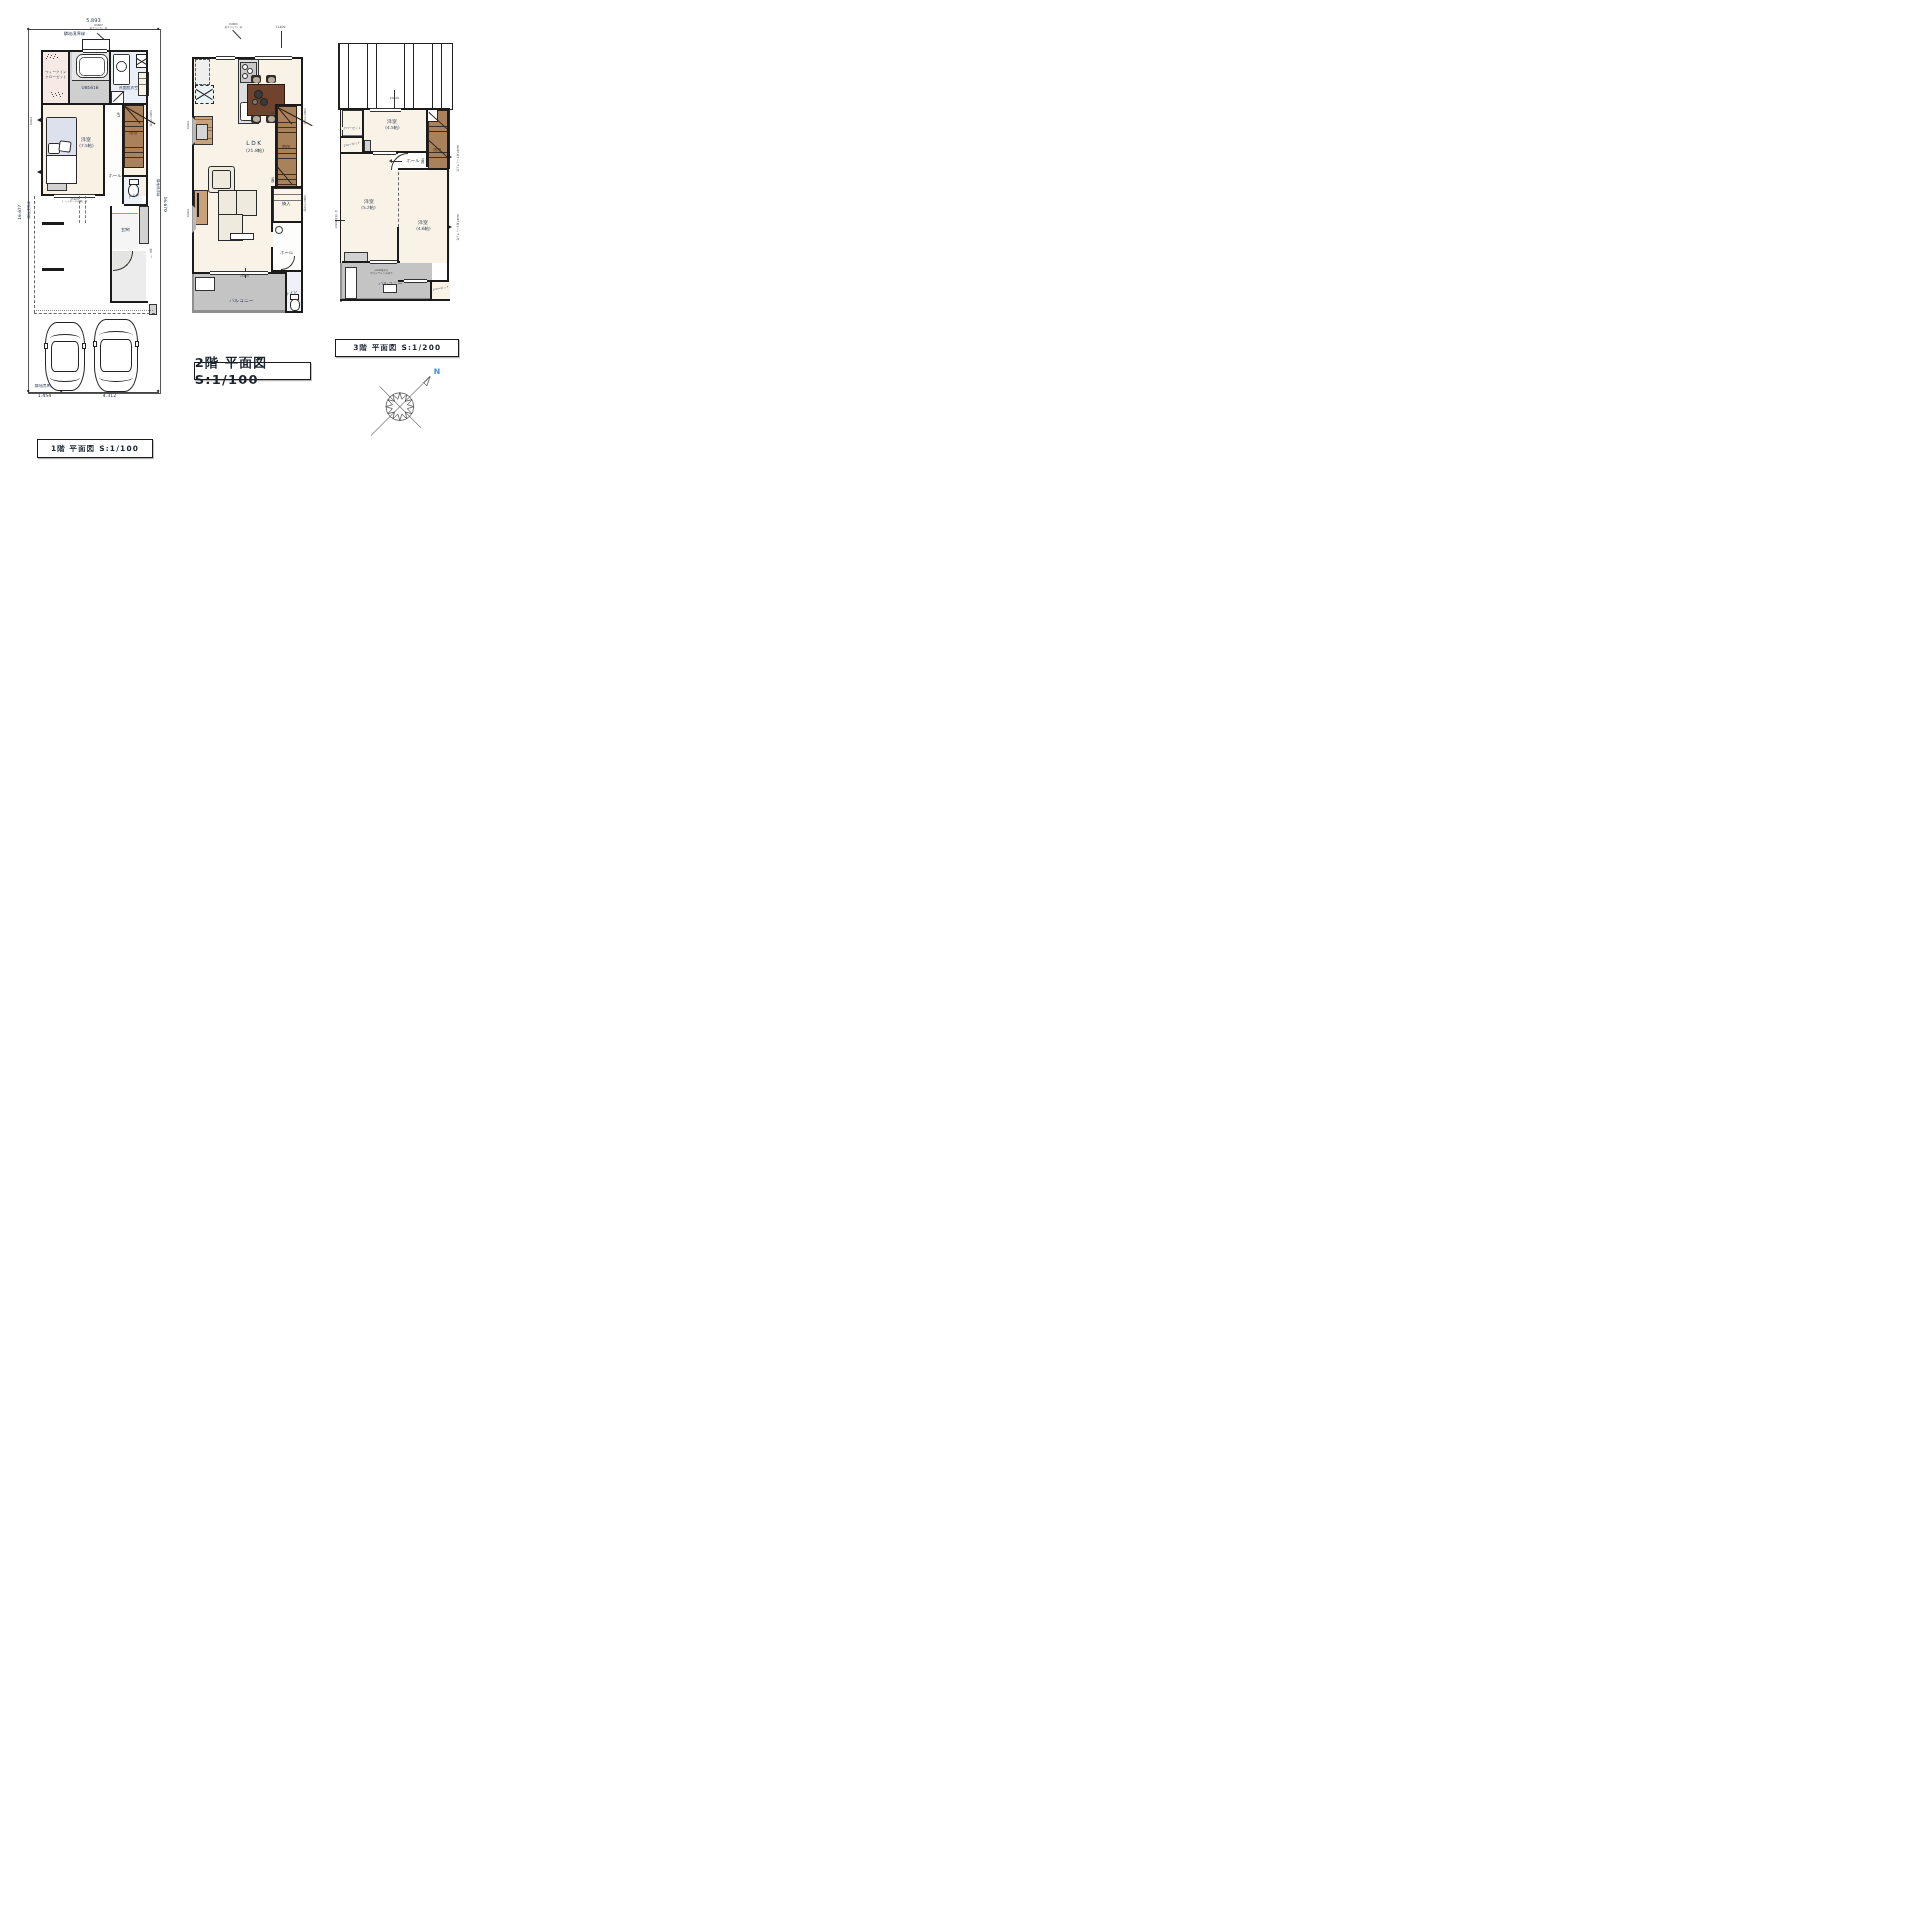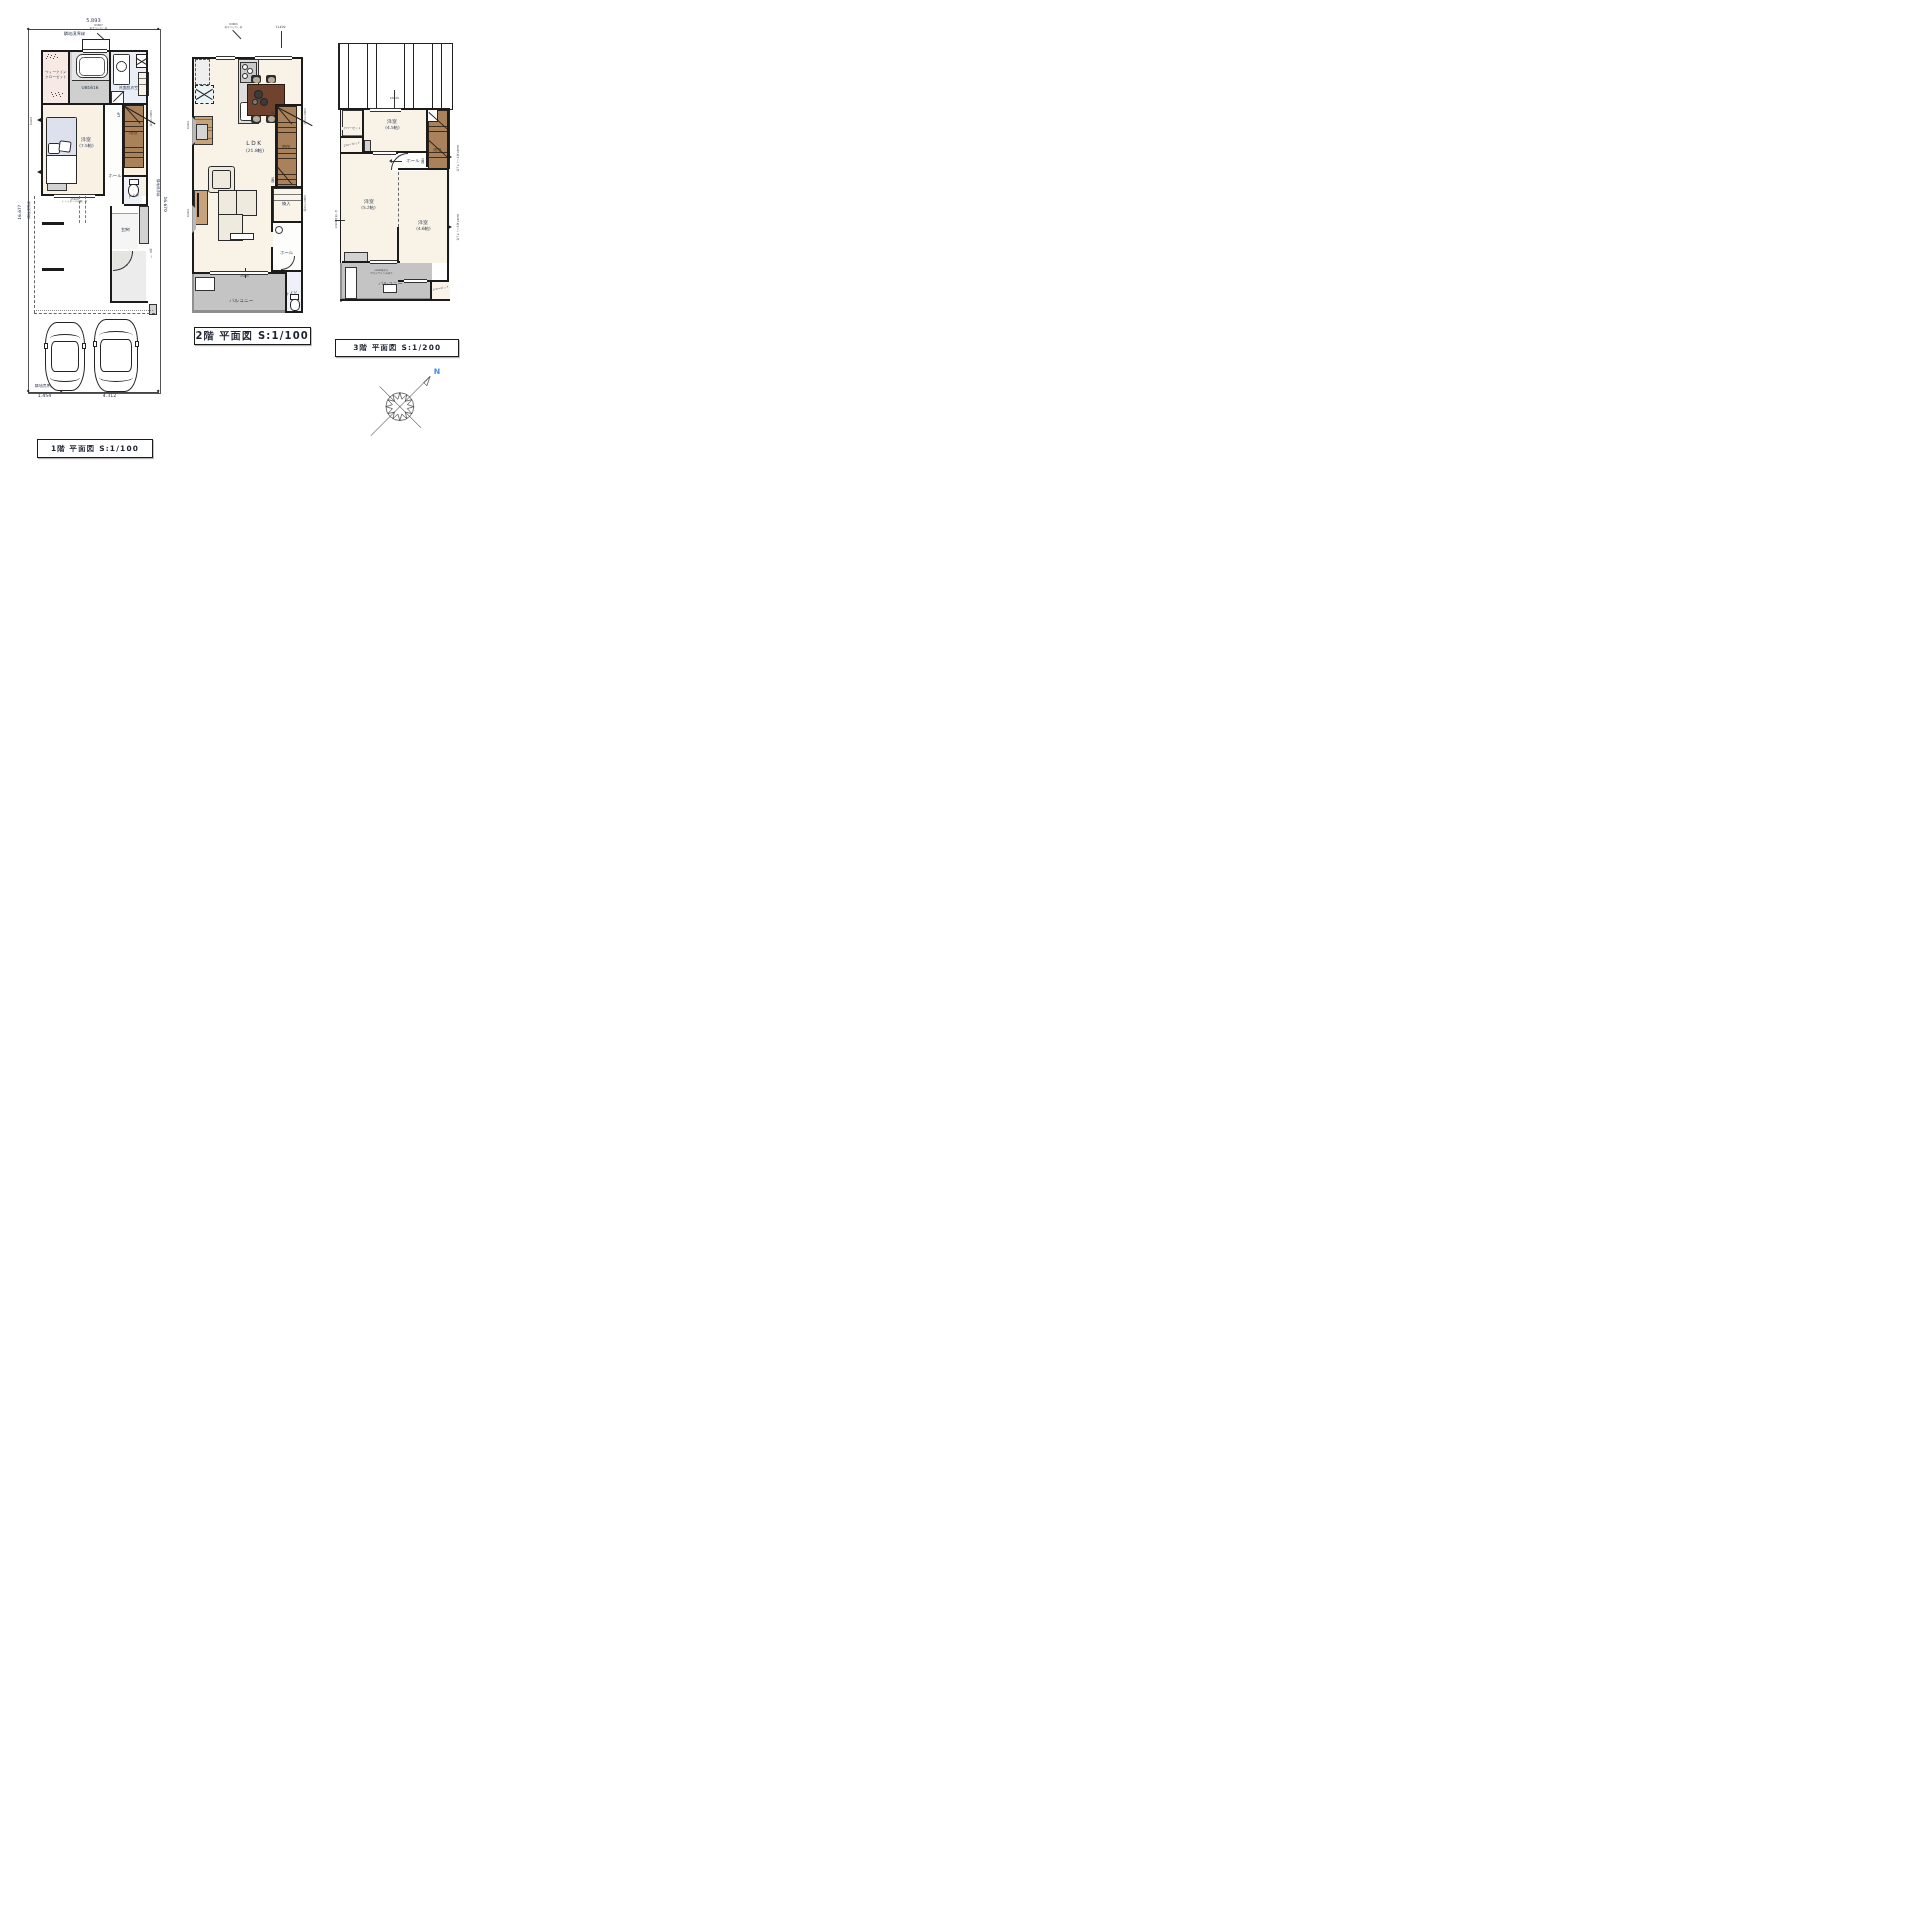--- a/index.html
+++ b/index.html
@@ -279,21 +279,21 @@
     <div class="ti" style="left:113px;top:202px;width:25px;font-size:2.7px;transform:rotate(90deg);">
       <span>06807</span>&nbsp;<span>FIX窓</span>
     </div>
 
     <div class="ti" style="left:46px;top:23px;width:17px;font-size:2.7px;">04609</div>
     <div class="ti" style="left:42px;top:27px;width:25px;font-size:2.5px;">縦すべり出し窓</div>
     <div class="a" style="left:52px;top:34px;width:11.7px;height:0.5px;background:#333;transform:rotate(46deg);"></div>
     <div class="ti" style="left:93px;top:26px;width:17px;font-size:3.1px;">11409</div>
     <div class="a" style="left:102px;top:31px;width:0.6px;height:17px;background:#333;"></div>
 
-    <div class="titlebox" style="left:14.8px;top:327px;width:115px;height:15.5px;font-size:10px;align-items:center;">
+    <div class="titlebox" style="left:14.8px;top:362px;width:115px;height:15.5px;font-size:13px;align-items:center;">
       <span>2階 平面図 S:1/100</span>
     </div>
   </div>
 
   <div class="a" style="left:319px;top:0;width:163px;height:482px;">
 
     <div class="a" style="left:18.6px;top:43px;width:113px;height:65px;border:0.6px solid #222;background:#fff;background-image:repeating-linear-gradient(90deg,#222 0 0.6px,transparent 0.6px 9.3px);"></div>
     <div class="ti" style="left:66px;top:97px;width:18.6px;font-size:2.9px;background:#fff;">16609</div>
     <div class="a" style="left:75px;top:90px;width:0.6px;height:24px;background:#333;"></div>
 

